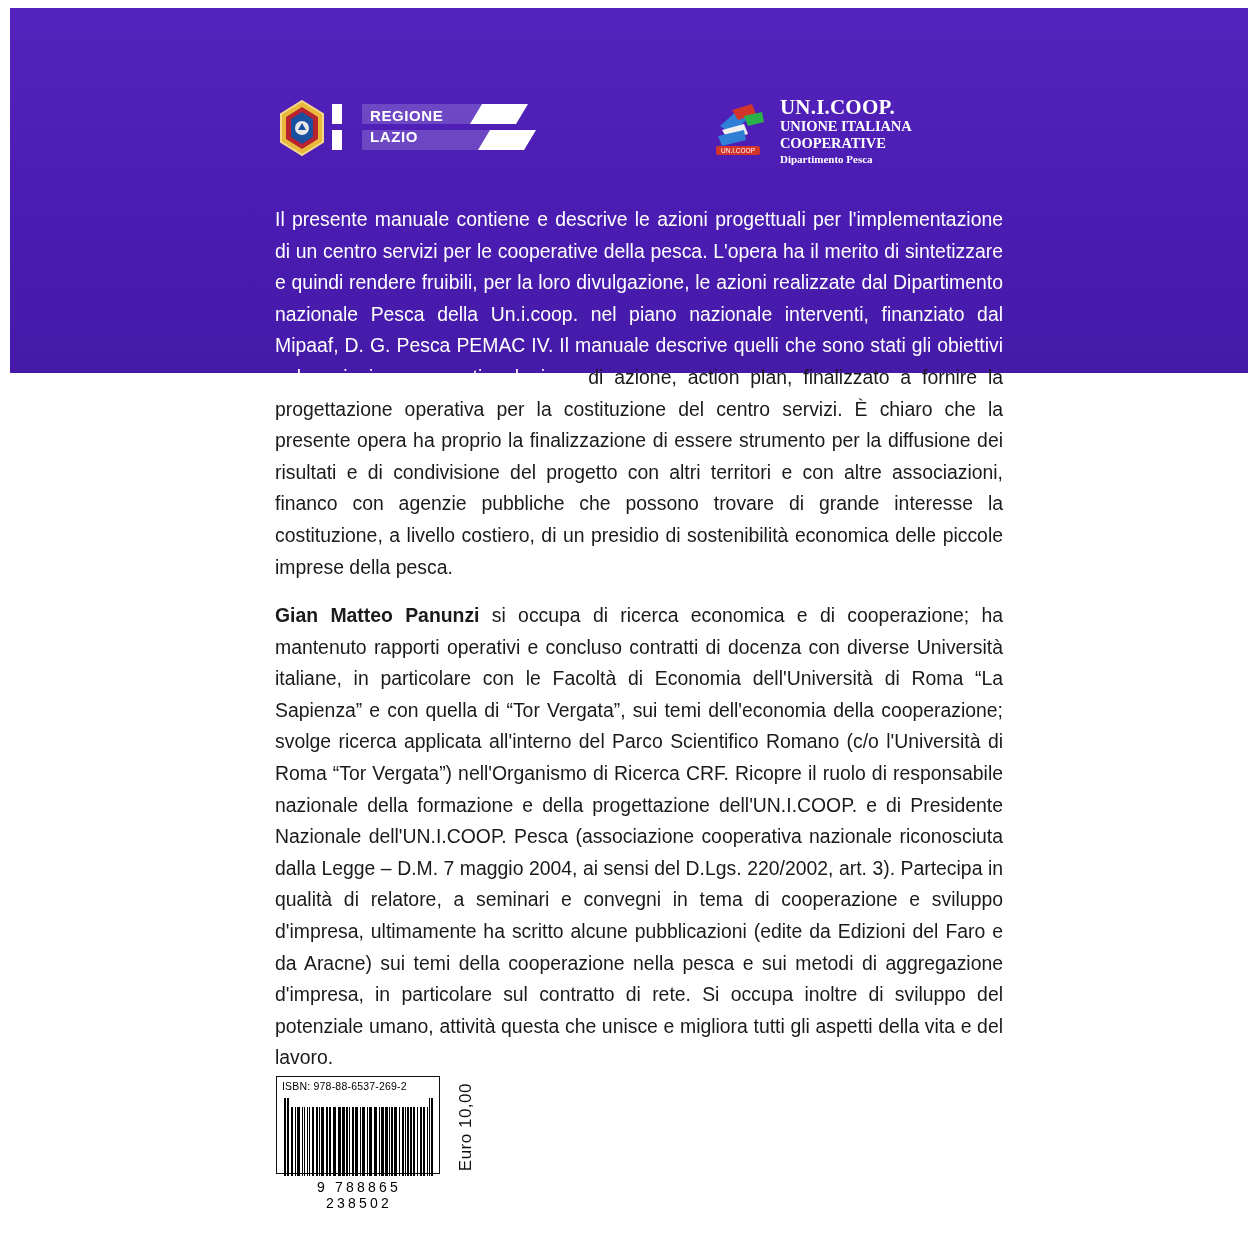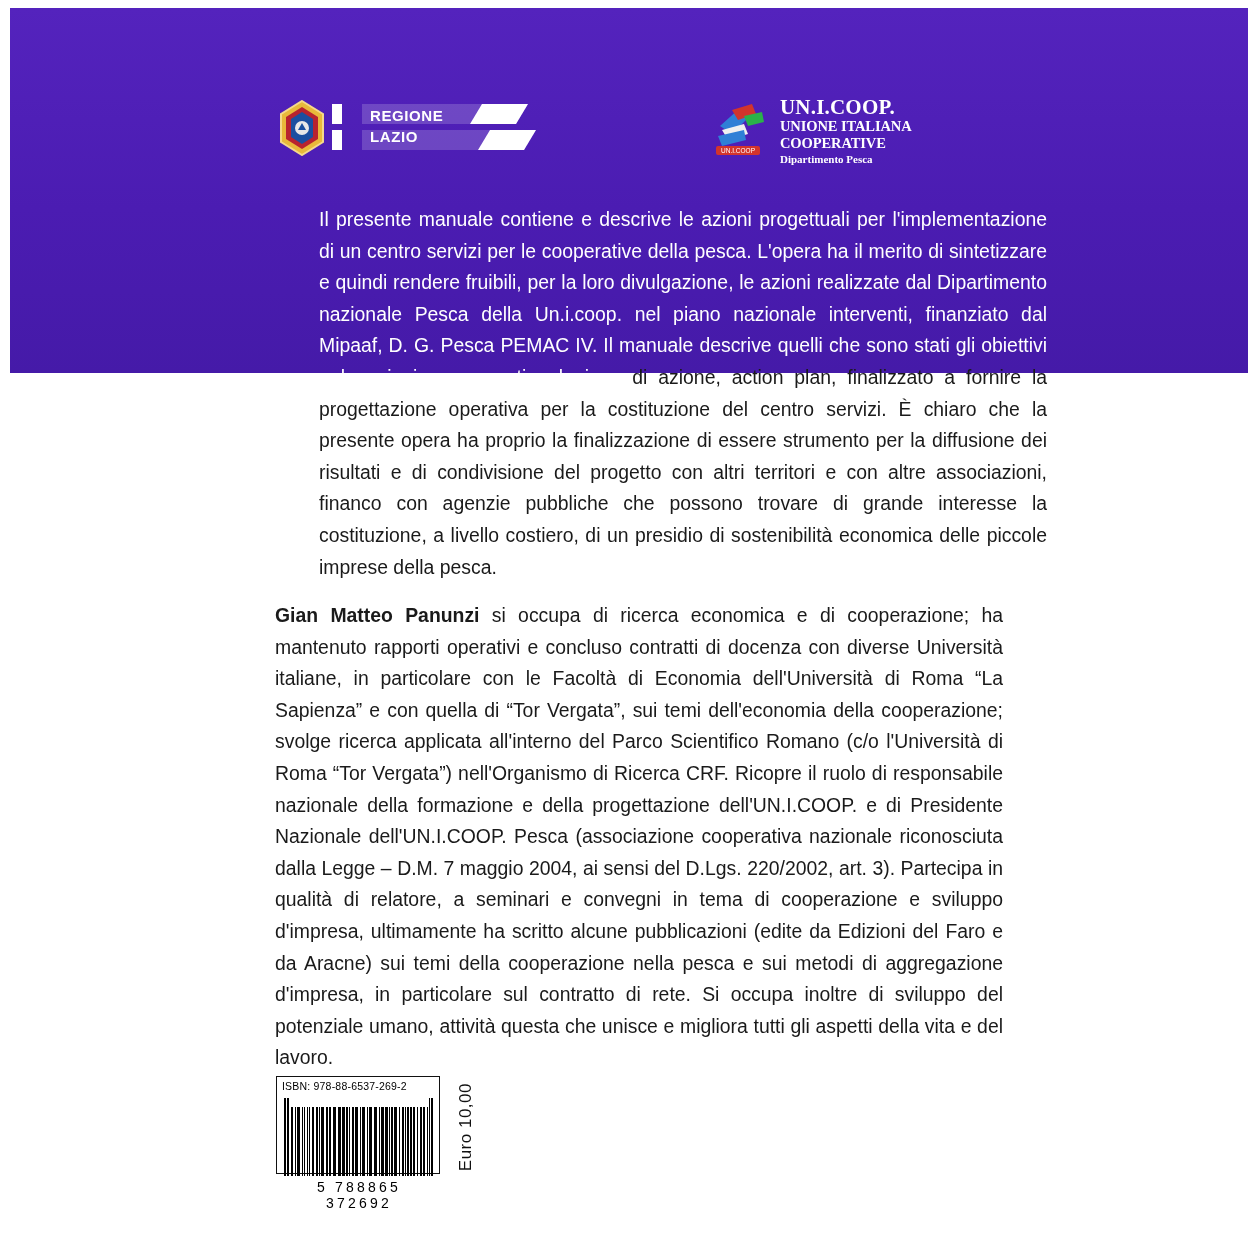--- a/index.html
+++ b/index.html
@@ -120,21 +120,20 @@
   #blurb {
     position: absolute;
     left: 265px;
     top: 196px;
     width: 728px;
     font-size: 19.4px;
     line-height: 31.6px;
     text-align: justify;
     color: #1a1a1a;
     font-family: "Liberation Sans", sans-serif;
-    margin-left: 44px;
   }
   
   #blurb .onpurple {
     color: #ffffff;
   }
 
   #bio {
     position: absolute;
     left: 265px;
     top: 592px;
@@ -295,19 +294,19 @@
           <i style="width: 2px; margin-right: 1px; height: 88%;"></i>
           <i style="width: 2px; margin-right: 1px; height: 88%;"></i>
           <i style="width: 2px; margin-right: 2px; height: 88%;"></i>
           <i style="width: 1px; margin-right: 2px; height: 88%;"></i>
           <i style="width: 2px; margin-right: 1px; height: 88%;"></i>
           <i style="width: 2px; margin-right: 2px; height: 88%;"></i>
           <i style="width: 1px; margin-right: 1px; height: 88%;"></i>
           <i style="width: 1px; margin-right: 1px; height: 100%;"></i>
           <i style="width: 2px; margin-right: 1px; height: 100%;"></i>
         </div>
-      <div id="barcode-digits">5 788865 372692</div>
+      <div id="barcode-digits">9 788865 238502</div>
     </div>
 
     <div id="price">Euro 10,00</div>
 
   </div>
 </div>
 
 </body></html>

